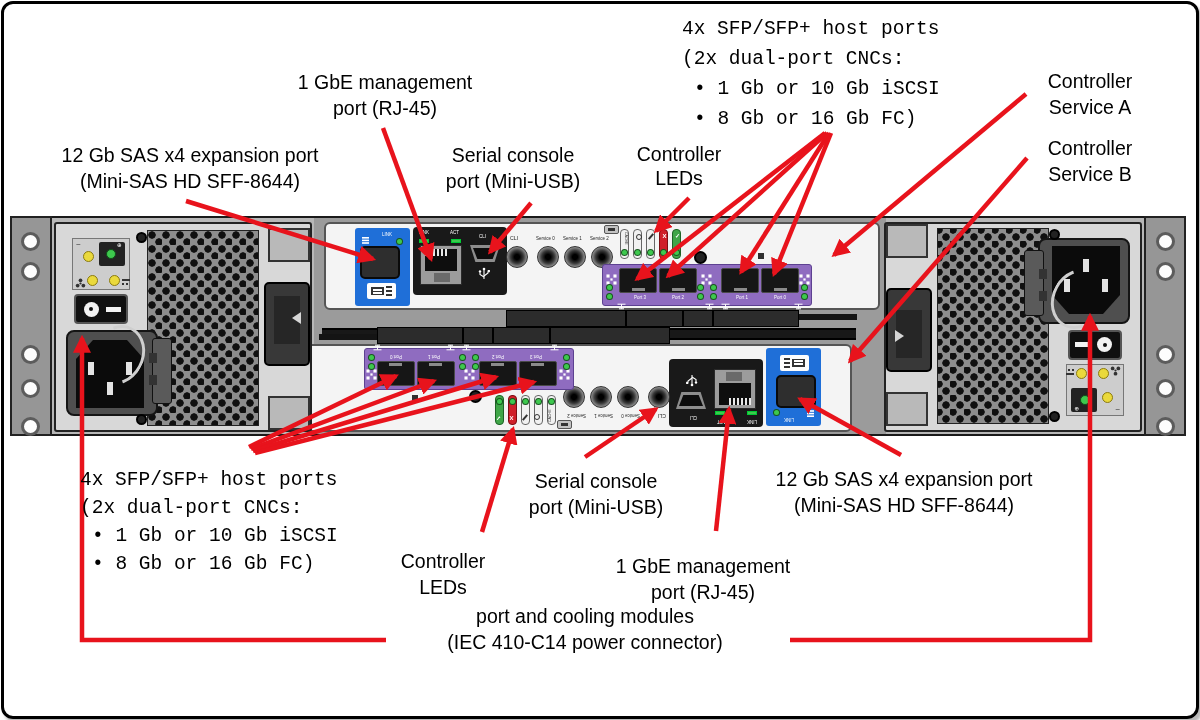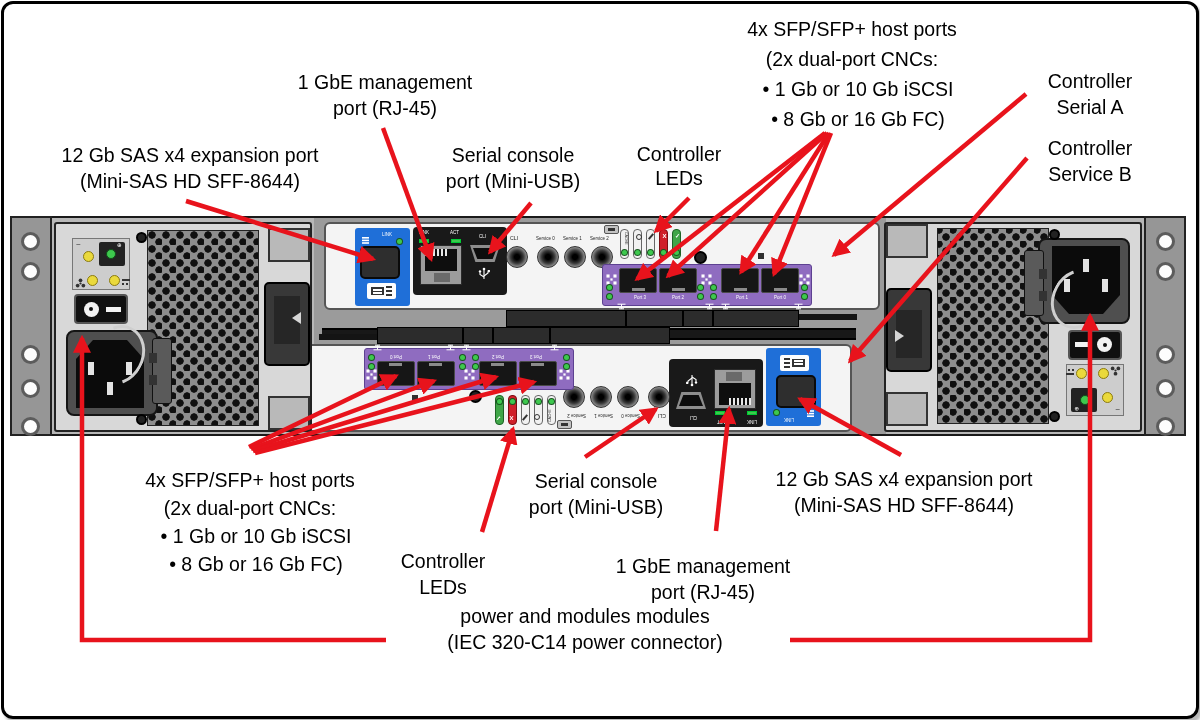--- a/index.html
+++ b/index.html
@@ -5,21 +5,21 @@
   html,body{margin:0;padding:0;background:#fff;}
   .canvas{position:relative;width:1200px;height:720px;background:#fff;overflow:hidden;
           font-family:"Liberation Sans",sans-serif;color:#000;
           --arrow:#e8131c;--blue:#1f6fd8;--purple:#8f6cc0;--g:#3ec84e;--y:#ead93c;--fault:#d0202a;--ok:#3fa648;}
   .frame{position:absolute;inset:1px;border:3px solid #000;border-radius:12px;pointer-events:none;z-index:40;
          box-shadow:3px 4px 3px rgba(130,130,130,.55);}
   .abs{position:absolute;}
   
   .lab{position:absolute;z-index:25;font-size:19.5px;text-align:center;}
   .lab div{line-height:26px;white-space:nowrap;}
-  .lab.left{text-align:center;}
+  .lab.left{text-align:left;font-family:Liberation Mono, monospace;}
   
   .body{position:absolute;left:10px;top:216px;width:1176px;height:220px;background:#b8b8b8;
         border:2px solid #1a1a1a;box-sizing:border-box;z-index:1;}
   .recess{position:absolute;left:314px;top:218px;width:572px;height:216px;background:#9b9b9b;z-index:1;}
   .ear{position:absolute;top:216px;width:42px;height:220px;background:#969696;border:2px solid #222;box-sizing:border-box;z-index:2;}
   .hole{position:absolute;width:19px;height:19px;border-radius:50%;background:#fdfdfd;border:3px solid #5c5c5c;box-sizing:border-box;}
   .divider{position:absolute;left:322px;top:328px;width:534px;height:12px;background:#181818;border-top:2px solid #000;border-bottom:2px solid #000;box-sizing:border-box;z-index:2;}
   
   .module{position:absolute;width:556px;height:108px;z-index:3;}
   .rot{transform:rotate(180deg);}
@@ -613,21 +613,21 @@
     <div style="line-height:24px">LEDs</div>
   </div>
   <div class="lab left" style="left:682px;top:14px;width:340px">
     <div style="line-height:30px">4x SFP/SFP+ host ports</div>
     <div style="line-height:30px">(2x dual-port CNCs:</div>
     <div style="line-height:30px;padding-left:12px">•  1 Gb or 10 Gb iSCSI</div>
     <div style="line-height:30px;padding-left:12px">•  8 Gb or 16 Gb FC)</div>
   </div>
   <div class="lab" style="left:1010px;top:68px;width:160px;line-height:25px">
     <div>Controller</div>
-    <div>Serial A</div>
+    <div>Service A</div>
   </div>
   <div class="lab" style="left:1010px;top:135px;width:160px;line-height:25px">
     <div>Controller</div>
     <div>Service B</div>
   </div>
   <div class="lab left" style="left:80px;top:466px;width:340px">
     <div style="line-height:28px">4x SFP/SFP+ host ports</div>
     <div style="line-height:28px">(2x dual-port CNCs:</div>
     <div style="line-height:28px;padding-left:12px">•  1 Gb or 10 Gb iSCSI</div>
     <div style="line-height:28px;padding-left:12px">•  8 Gb or 16 Gb FC)</div>
@@ -642,18 +642,18 @@
   </div>
   <div class="lab" style="left:590px;top:553px;width:226px;line-height:28px">
     <div>1 GbE management</div>
     <div>port (RJ-45)</div>
   </div>
   <div class="lab" style="left:719px;top:466px;width:370px;line-height:28px">
     <div>12 Gb SAS x4 expansion port</div>
     <div>(Mini-SAS HD SFF-8644)</div>
   </div>
   <div class="lab" style="left:390px;top:603px;width:390px">
-    <div>power and modules modules</div>
-    <div>(IEC 320-C14 power connector)</div>
+    <div>port and cooling modules</div>
+    <div>(IEC 410-C14 power connector)</div>
   </div>
 
   <div class="frame"></div>
 </div>
 
 </body></html>

